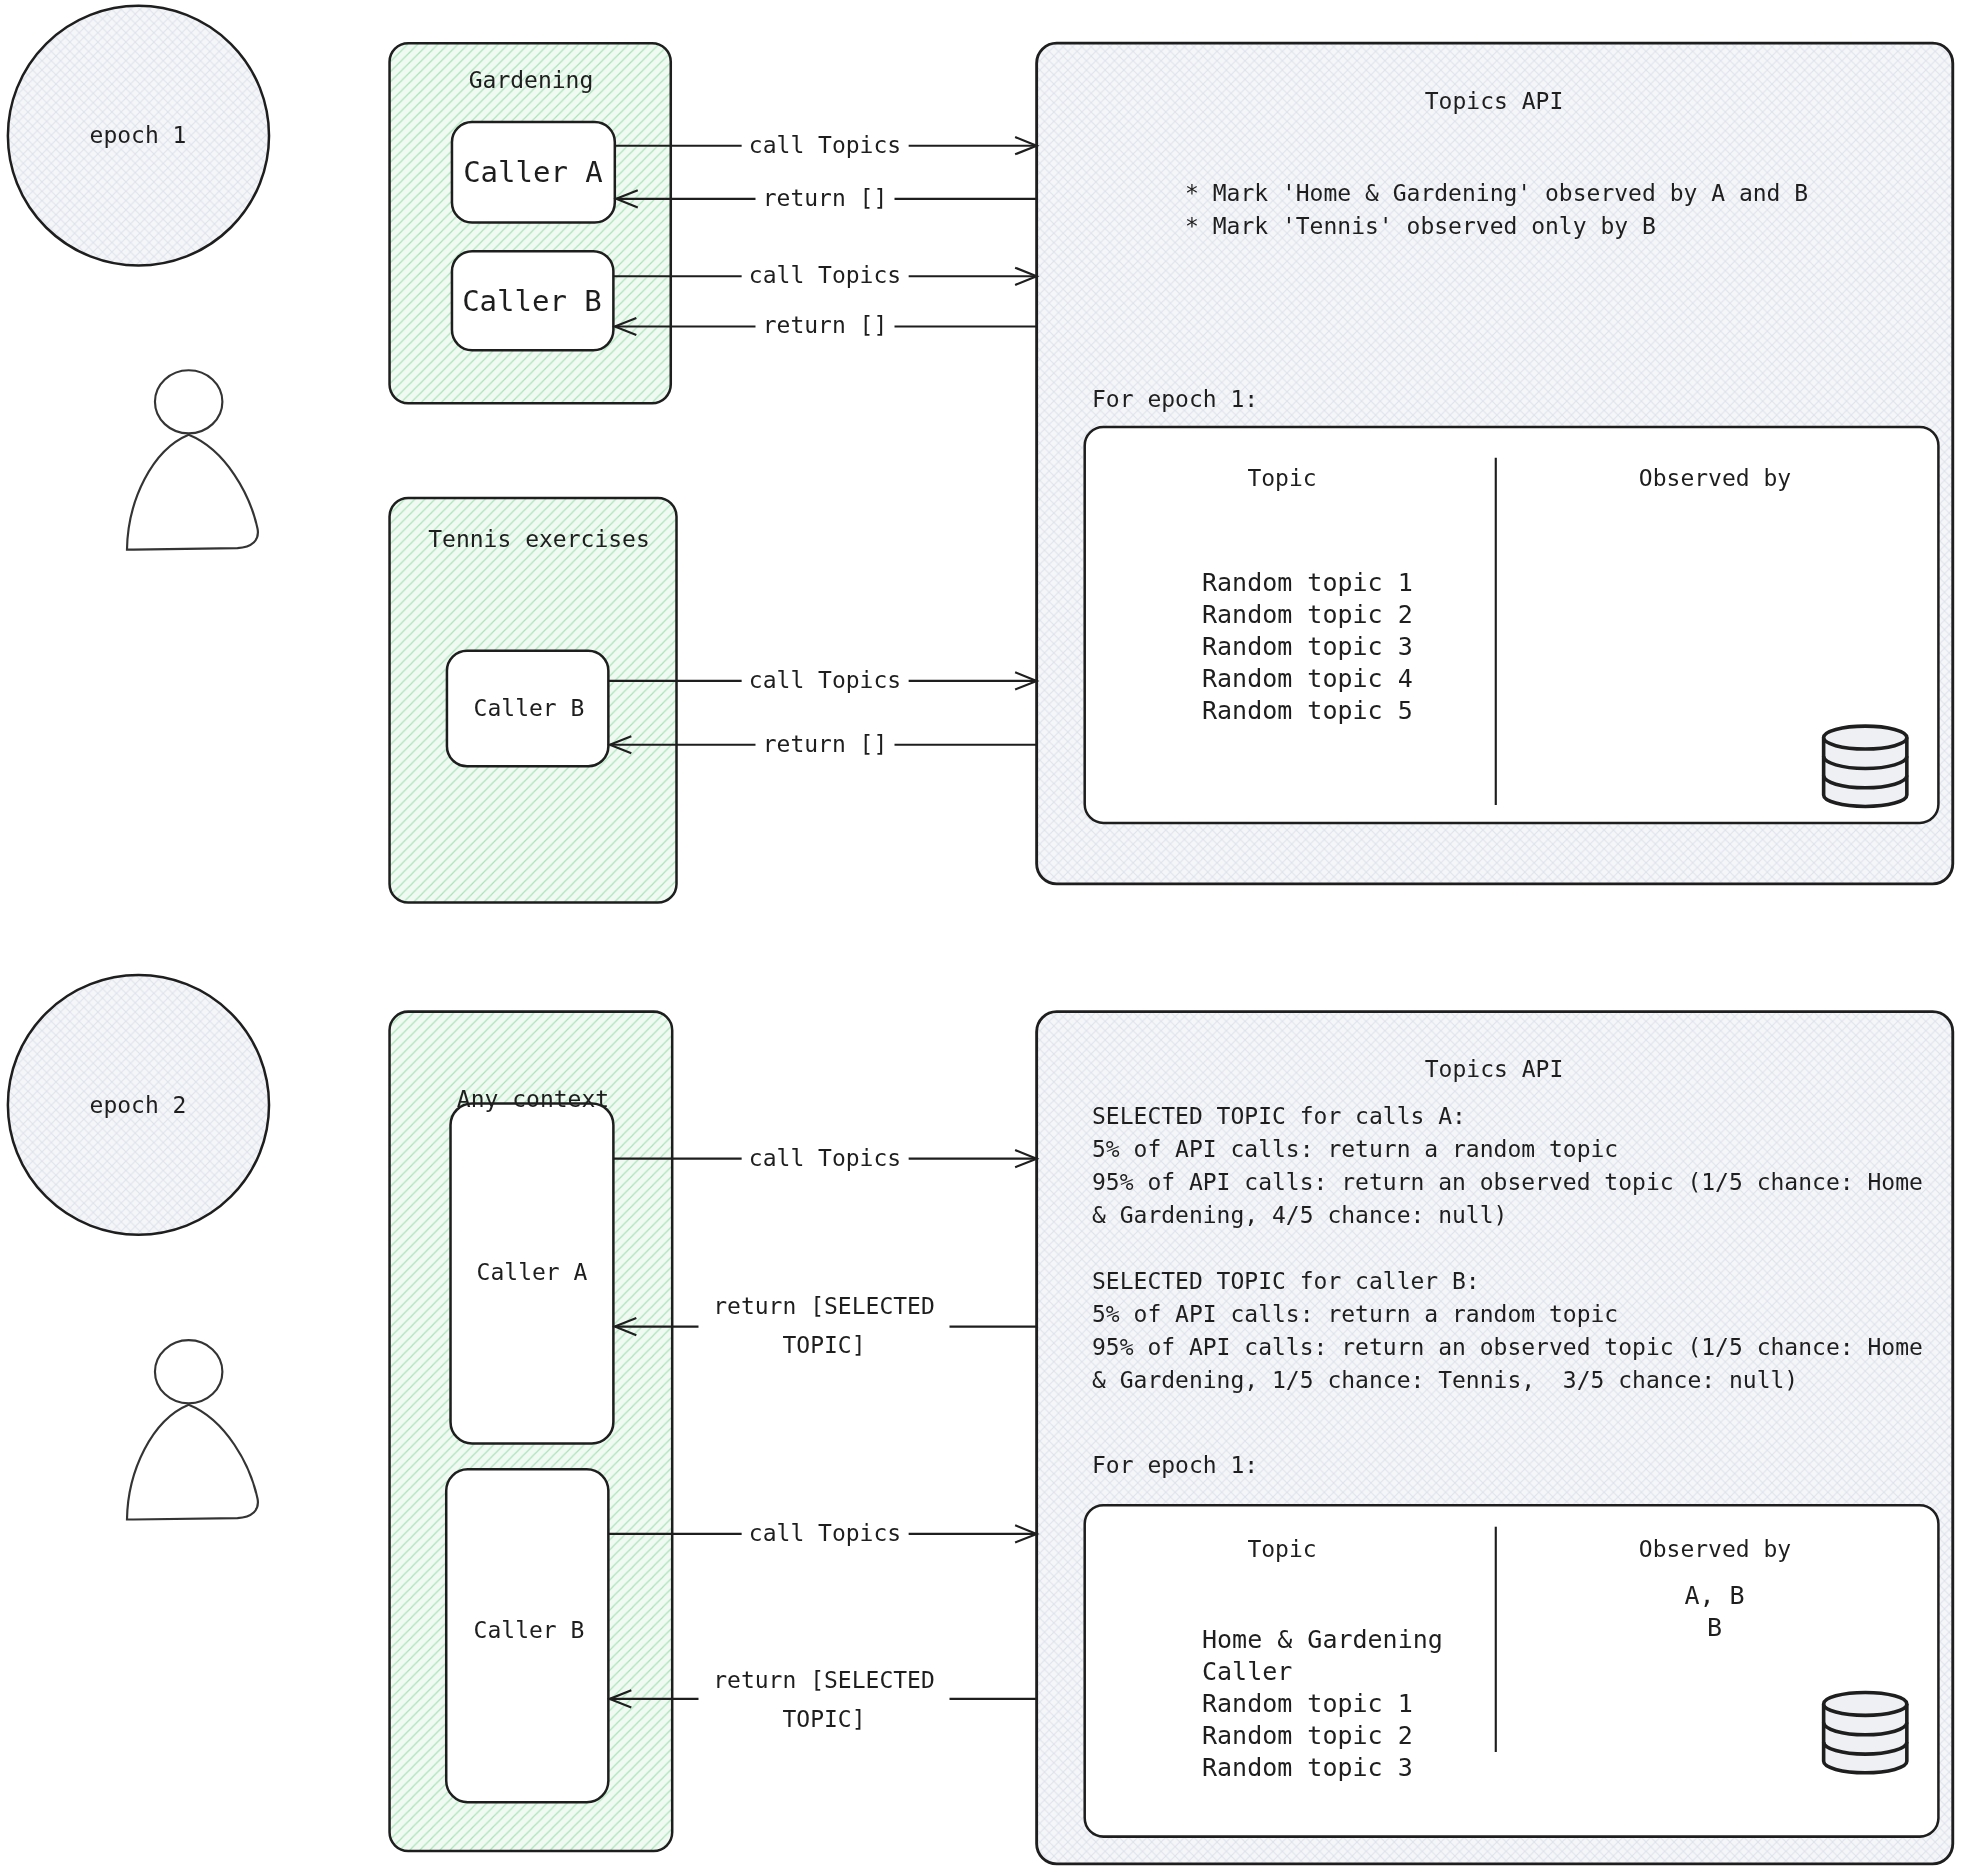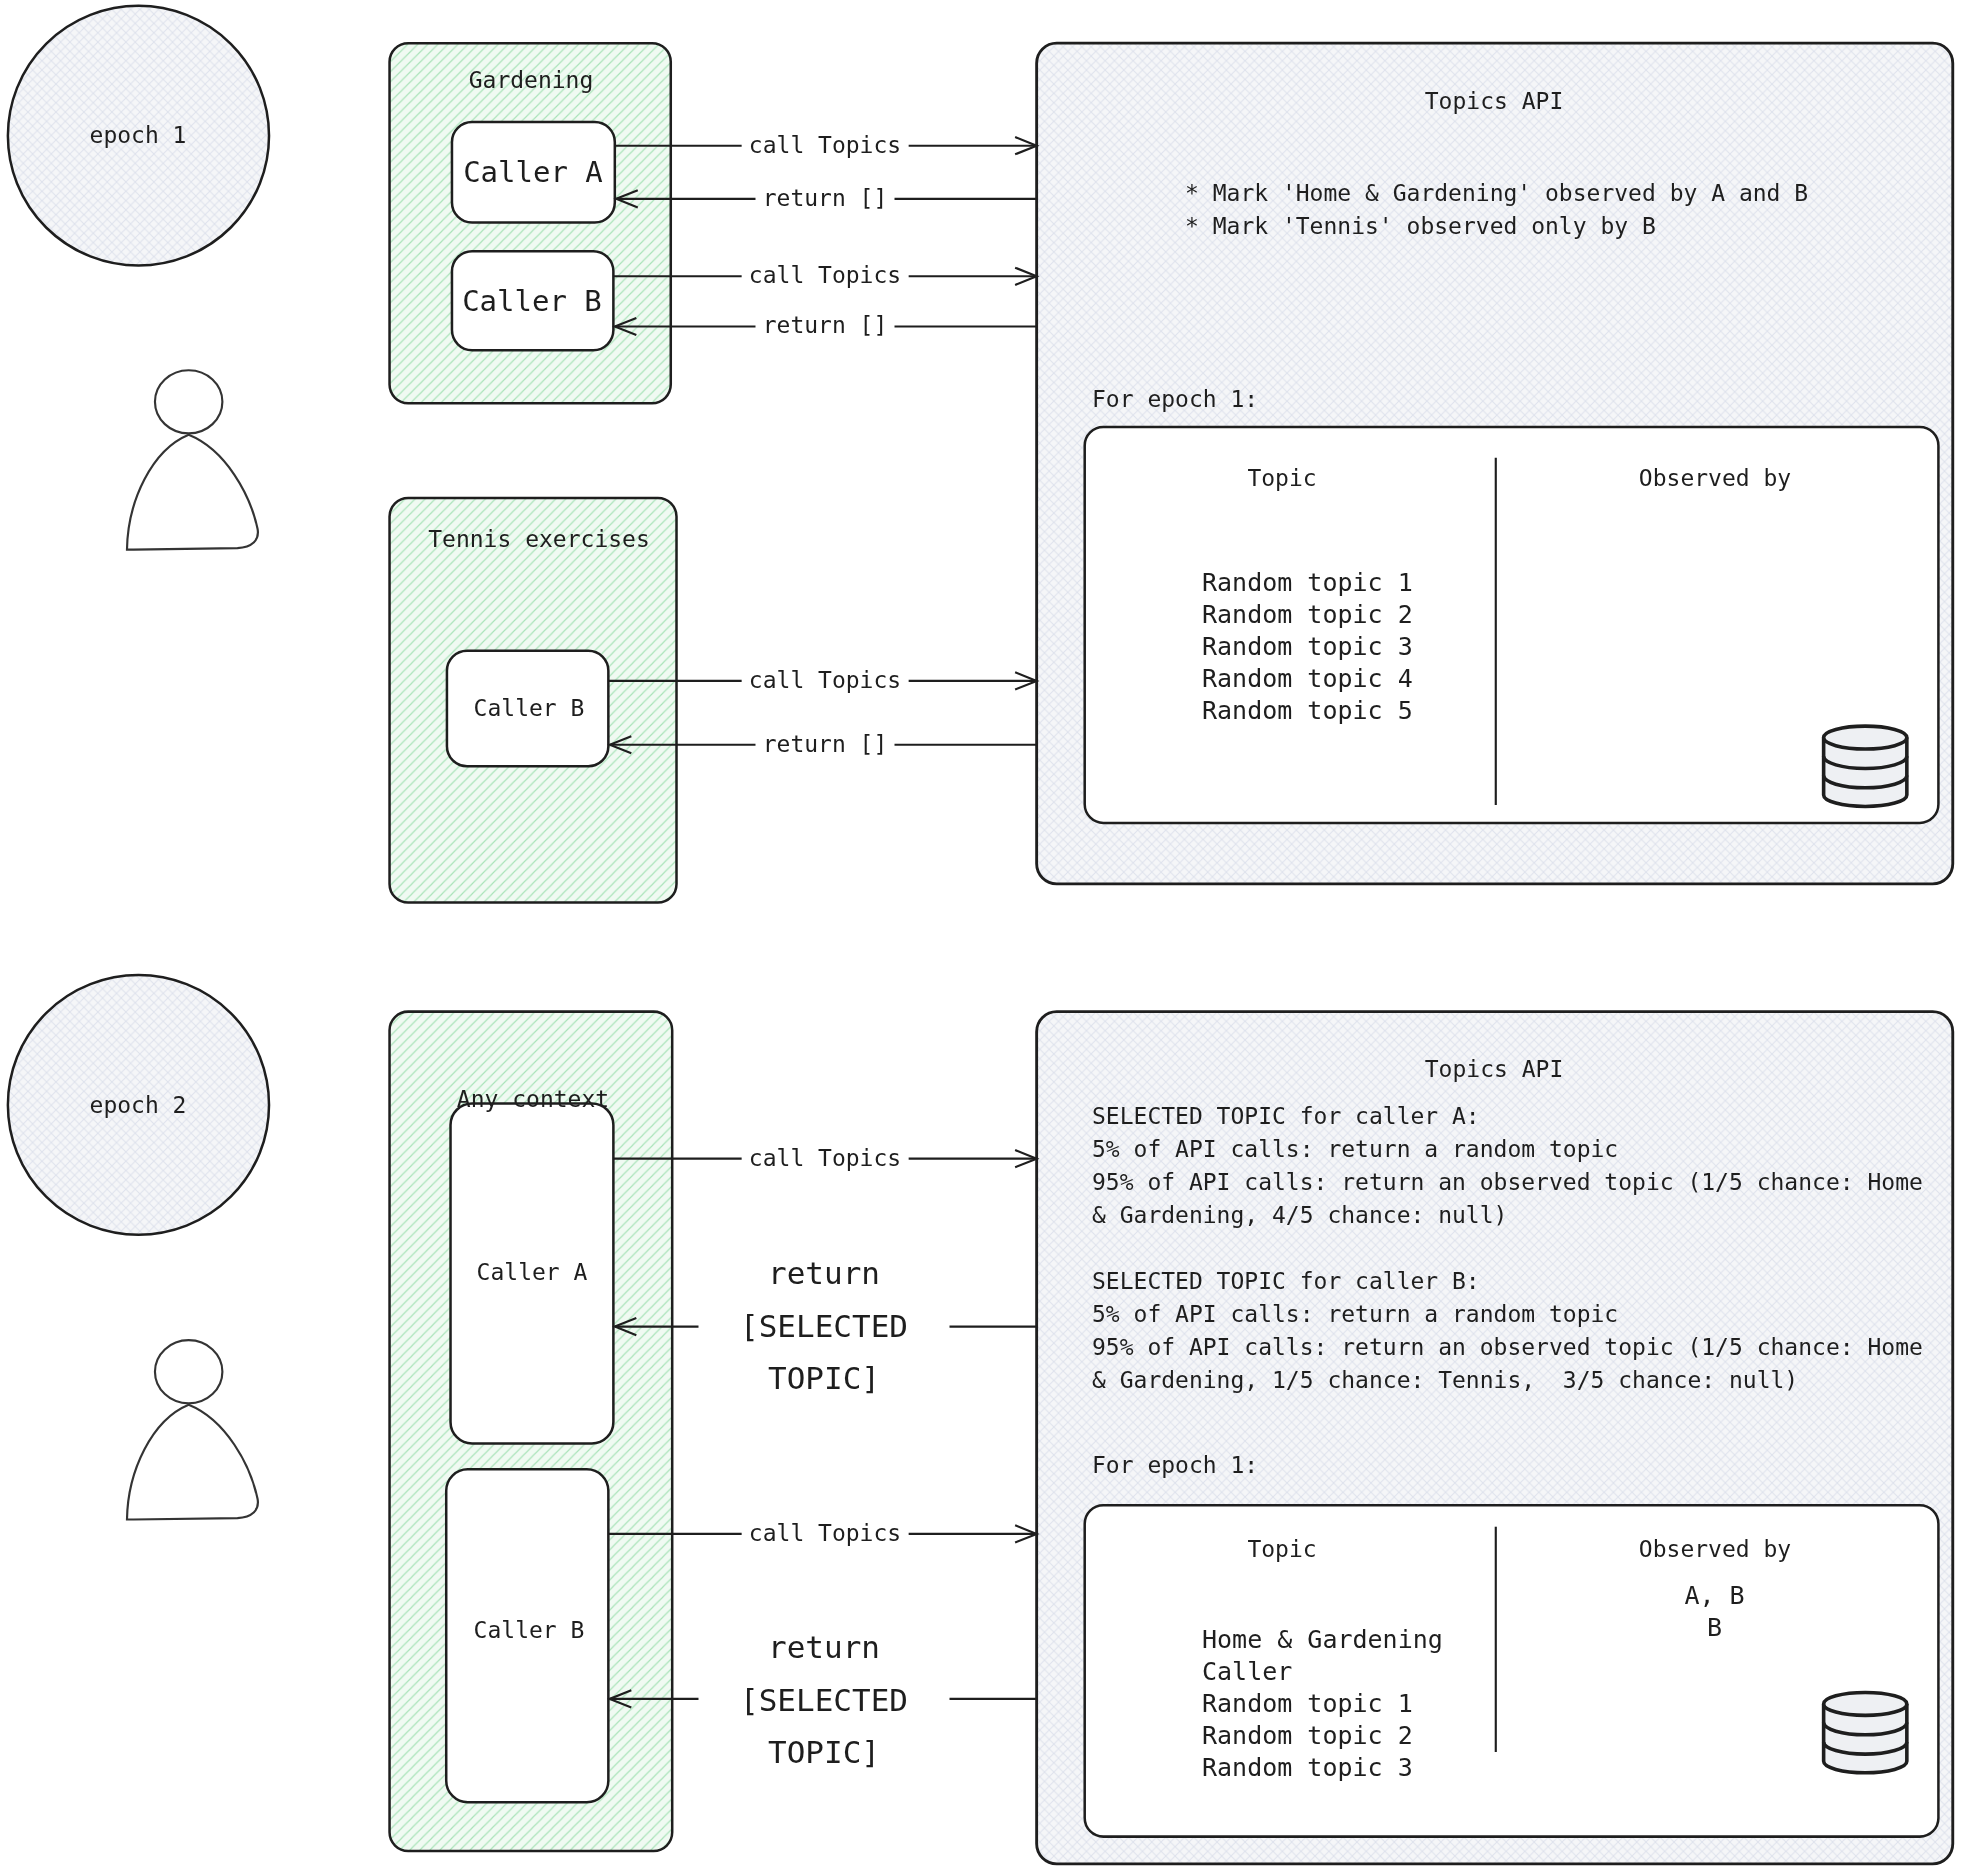--- a/index.html
+++ b/index.html
@@ -27,21 +27,21 @@
     font-size:23px;
   }
   .caller-lg{font-size:29px;}
   .arrowlbl{
     background:#ffffff;
     padding:1.4px 7.2px;
   }
   .wraplbl{
     position:absolute;
     transform:translate(-50%,-50%);
-    font-size:31px;
+    font-size:23px;
     line-height:1.7;
     width:251px;
     text-align:center;
     background:#ffffff;
   }
   .flow{position:absolute;}
   .line{height:33px;line-height:33px;white-space:pre;font-size:23px;}
   .row{height:32px;line-height:32px;white-space:pre;font-size:25px;}
   .obs-col{width:287px;text-align:center;}
 </style>
@@ -177,21 +177,21 @@
   <div class="lbl" style="left:529px;top:1631px;">Caller B</div>
 
   <div class="lbl arrowlbl" style="left:825px;top:1159px;">call Topics</div>
   <div class="wraplbl" style="left:824px;top:1326px;">return [SELECTED TOPIC]</div>
   <div class="lbl arrowlbl" style="left:825px;top:1534px;">call Topics</div>
   <div class="wraplbl" style="left:824px;top:1700px;">return [SELECTED TOPIC]</div>
 
   <div class="lbl" style="left:1494px;top:1070px;">Topics API</div>
 
   <div class="flow" style="left:1092px;top:1100px;">
-    <div class="line">SELECTED TOPIC for caller A:</div>
+    <div class="line">SELECTED TOPIC for calls A:</div>
     <div class="line">5% of API calls: return a random topic</div>
     <div class="line">95% of API calls: return an observed topic (1/5 chance: Home</div>
     <div class="line">&amp; Gardening, 4/5 chance: null)</div>
     <div class="line"></div>
     <div class="line">SELECTED TOPIC for caller B:</div>
     <div class="line">5% of API calls: return a random topic</div>
     <div class="line">95% of API calls: return an observed topic (1/5 chance: Home</div>
     <div class="line">&amp; Gardening, 1/5 chance: Tennis,  3/5 chance: null)</div>
   </div>
 

